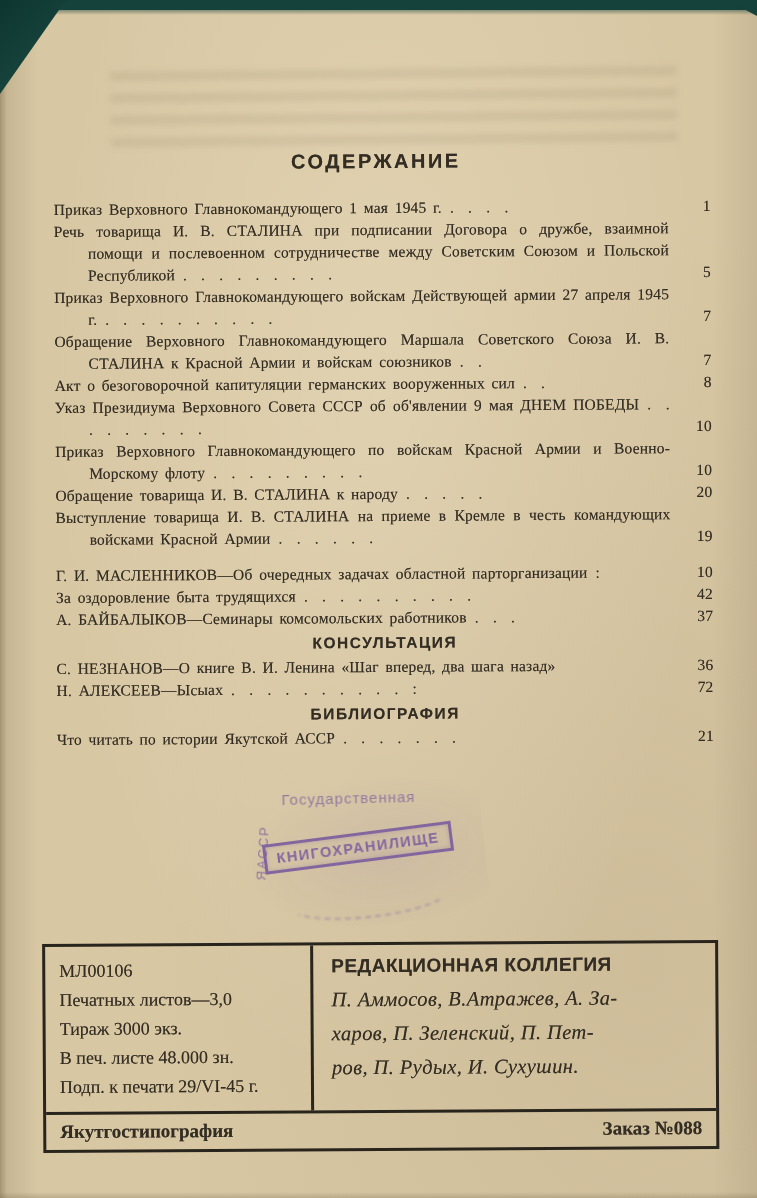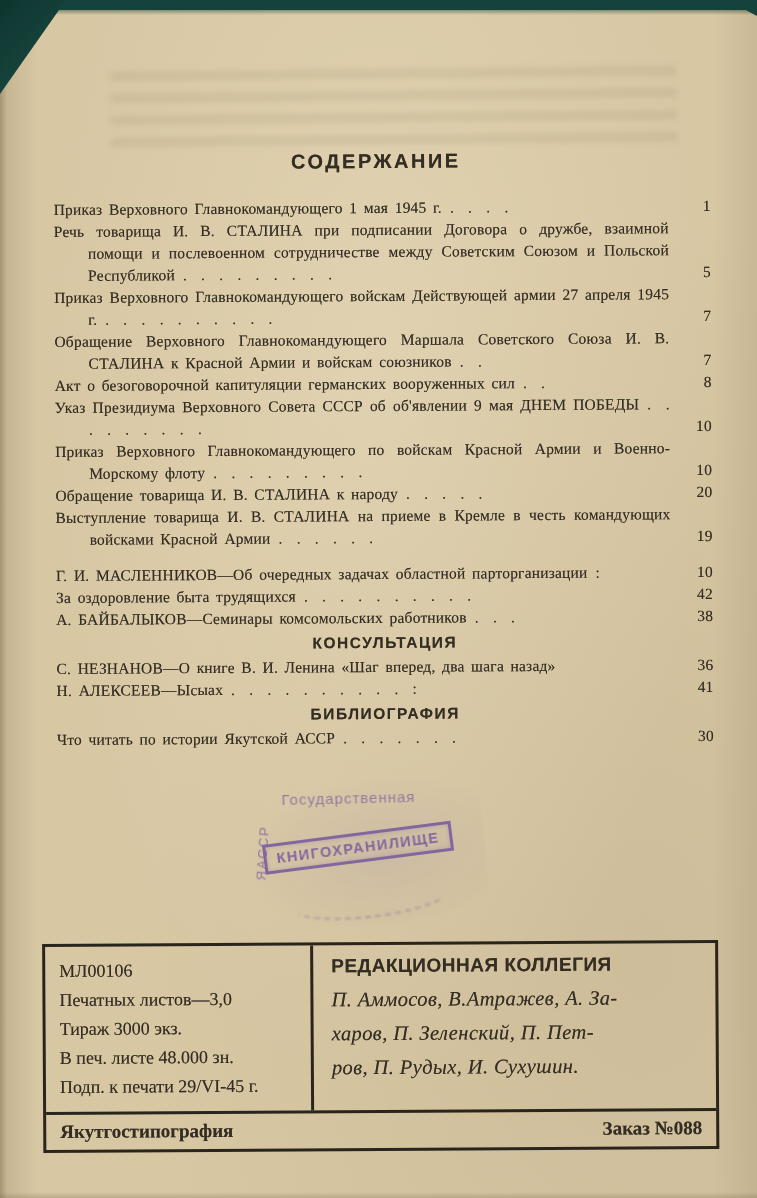--- a/index.html
+++ b/index.html
@@ -115,26 +115,26 @@
         <div class="toc-entry"><span>Приказ Верховного Главнокомандующего войскам Действующей армии 27 апреля 1945 г.</span><span class="dots">. . . . . . . . . .</span><span class="pagenum">7</span></div>
         <div class="toc-entry"><span>Обращение Верховного Главнокомандующего Маршала Советского Союза И. В. СТАЛИНА к Красной Армии и войскам союзников</span><span class="dots">. .</span><span class="pagenum">7</span></div>
         <div class="toc-entry"><span>Акт о безоговорочной капитуляции германских вооруженных сил</span><span class="dots">. .</span><span class="pagenum">8</span></div>
         <div class="toc-entry"><span>Указ Президиума Верховного Совета СССР об об'явлении 9 мая ДНЕМ ПОБЕДЫ</span><span class="dots">. . . . . . . . .</span><span class="pagenum">10</span></div>
         <div class="toc-entry"><span>Приказ Верховного Главнокомандующего по войскам Красной Армии и Военно-Морскому флоту</span><span class="dots">. . . . . . . . .</span><span class="pagenum">10</span></div>
         <div class="toc-entry"><span>Обращение товарища И. В. СТАЛИНА к народу</span><span class="dots">. . . . .</span><span class="pagenum">20</span></div>
         <div class="toc-entry"><span>Выступление товарища И. В. СТАЛИНА на приеме в Кремле в честь командующих войсками Красной Армии</span><span class="dots">. . . . . .</span><span class="pagenum">19</span></div>
         <div class="toc-gap"></div>
         <div class="toc-entry"><span>Г. И. МАСЛЕННИКОВ—Об очередных задачах областной парторганизации</span><span class="dots">:</span><span class="pagenum">10</span></div>
         <div class="toc-entry"><span>За оздоровление быта трудящихся</span><span class="dots">. . . . . . . . . .</span><span class="pagenum">42</span></div>
-        <div class="toc-entry"><span>А. БАЙБАЛЫКОВ—Семинары комсомольских работников</span><span class="dots">. . .</span><span class="pagenum">38</span></div>
+        <div class="toc-entry"><span>А. БАЙБАЛЫКОВ—Семинары комсомольских работников</span><span class="dots">. . .</span><span class="pagenum">37</span></div>
         <div class="toc-heading">КОНСУЛЬТАЦИЯ</div>
         <div class="toc-entry"><span>С. НЕЗНАНОВ—О книге В. И. Ленина «Шаг вперед, два шага назад»</span><span class="dots"></span><span class="pagenum">36</span></div>
-        <div class="toc-entry"><span>Н. АЛЕКСЕЕВ—Ысыах</span><span class="dots">. . . . . . . . . . :</span><span class="pagenum">41</span></div>
+        <div class="toc-entry"><span>Н. АЛЕКСЕЕВ—Ысыах</span><span class="dots">. . . . . . . . . . :</span><span class="pagenum">72</span></div>
         <div class="toc-heading">БИБЛИОГРАФИЯ</div>
-        <div class="toc-entry"><span>Что читать по истории Якутской АССР</span><span class="dots">. . . . . . .</span><span class="pagenum">30</span></div>
+        <div class="toc-entry"><span>Что читать по истории Якутской АССР</span><span class="dots">. . . . . . .</span><span class="pagenum">21</span></div>
       </div>
 
     <div class="stamp">
       <div class="stamp-top">Государственная</div>
       <div class="stamp-box">КНИГОХРАНИЛИЩЕ</div>
       <div class="stamp-side">ЯАССР</div>
       <div class="stamp-arc-bottom"></div>
     </div>
 
     <div class="colophon">

